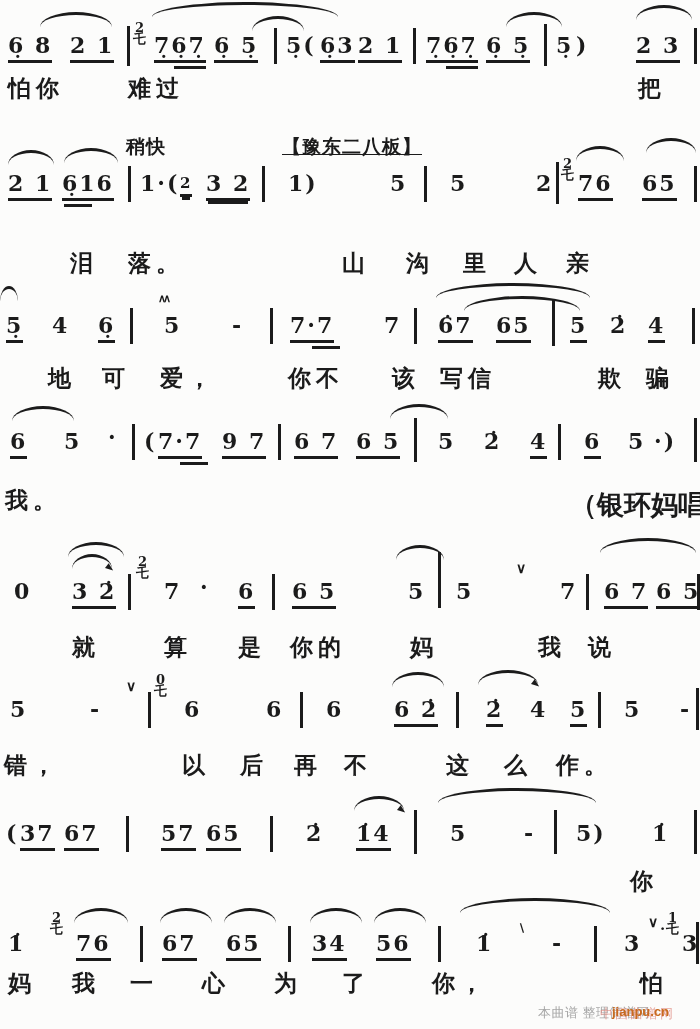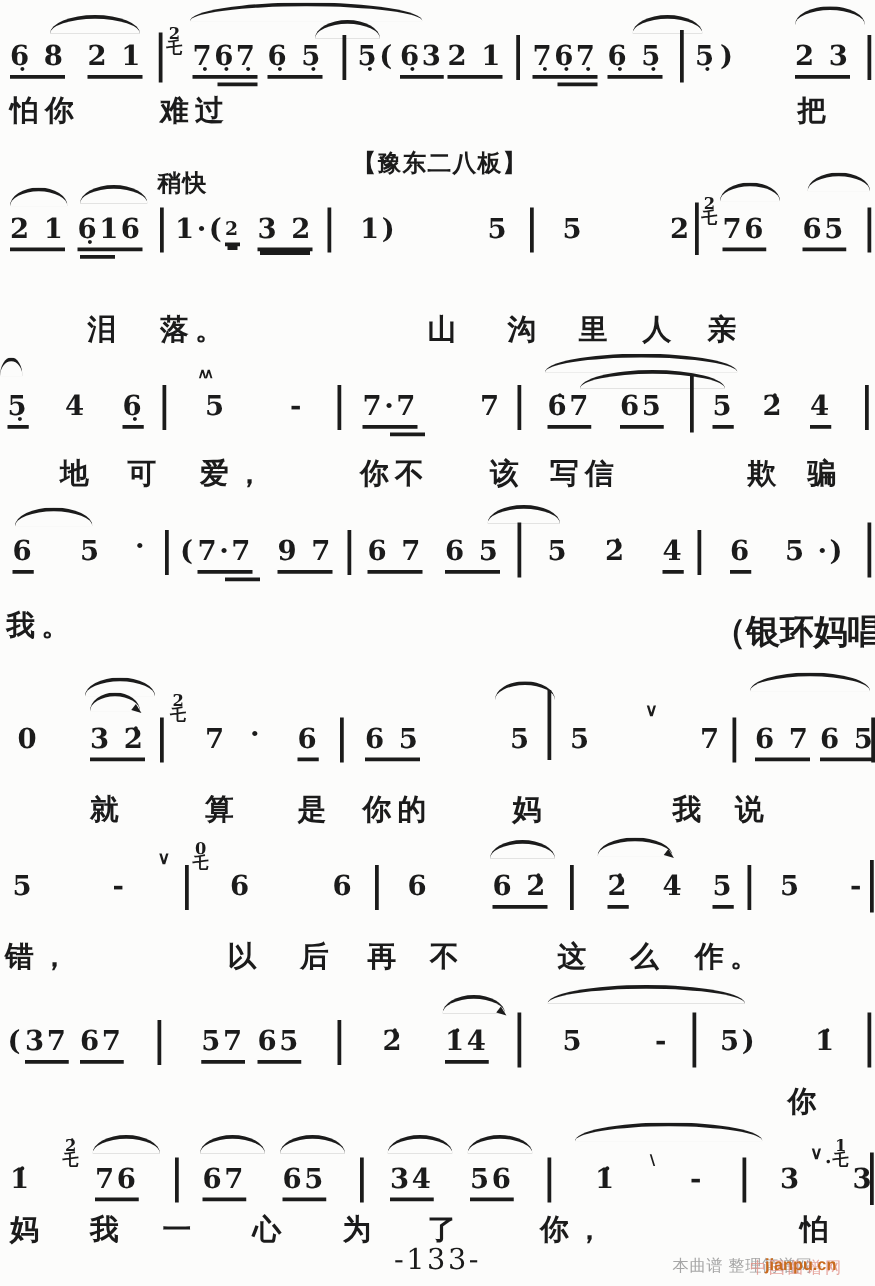--- a/index.html
+++ b/index.html
@@ -65,21 +65,21 @@
       <span class="note u1" style="left: 486px; top: 32px;">6̣ 5̣</span>
       <div class="bar" style="left: 544px; top: 24px; height: 42px;"></div>
       <span class="note" style="left: 556px; top: 32px;">5̣</span>
       <span class="note" style="left: 576px; top: 32px;">)</span>
       <span class="note u1" style="left: 636px; top: 32px;">2 3</span>
       <div class="bar" style="left: 694px; top: 28px; height: 36px;"></div>
       <span class="lyr" style="left: 8px; top: 75px;">怕你</span>
       <span class="lyr" style="left: 128px; top: 75px;">难过</span>
       <span class="lyr" style="left: 638px; top: 75px;">把</span>
       <span class="ann" style="left: 126px; top: 134px;">稍快</span>
-      <span class="ann" style="left: 282px; top: 118px;">【豫东二八板】</span>
+      <span class="ann" style="left: 282px; top: 134px; text-decoration: underline;">【豫东二八板】</span>
       <div class="slur" style="left: 8px; top: 150px; width: 46px;"></div>
       <div class="slur" style="left: 64px; top: 148px; width: 54px;"></div>
       <span class="note u1" style="left: 8px; top: 170px;">2 1</span>
       <span class="note u1" style="left: 62px; top: 170px;">6̣16</span>
       <div class="ln" style="left: 64px; top: 204px; width: 28px;"></div>
       <div class="bar" style="left: 128px; top: 166px; height: 36px;"></div>
       <span class="note" style="left: 140px; top: 170px;">1·(</span>
       <span class="note u2 sm" style="left: 180px; top: 174px;">2</span>
       <span class="note u2" style="left: 206px; top: 170px;">3 2</span>
       <div class="bar" style="left: 262px; top: 166px; height: 36px;"></div>
@@ -275,19 +275,18 @@
       <div class="bar" style="left: 696px; top: 922px; height: 42px;"></div>
       <span class="lyr" style="left: 8px; top: 970px;">妈</span>
       <span class="lyr" style="left: 72px; top: 970px;">我</span>
       <span class="lyr" style="left: 130px; top: 970px;">一</span>
       <span class="lyr" style="left: 202px; top: 970px;">心</span>
       <span class="lyr" style="left: 274px; top: 970px;">为</span>
       <span class="lyr" style="left: 342px; top: 970px;">了</span>
       <span class="lyr" style="left: 432px; top: 970px;">你，</span>
       <span class="lyr" style="left: 640px; top: 970px;">怕</span>
     </div>
-  <div id="page-number">-133-</div>
   <div id="watermark">
     <span id="wm-gray">本曲谱 整理简谱网</span>
     <span id="wm-red">中国曲谱网</span>
     <span id="wm-orange">jianpu.cn</span>
   </div>
 </div>
 
 </body></html>

